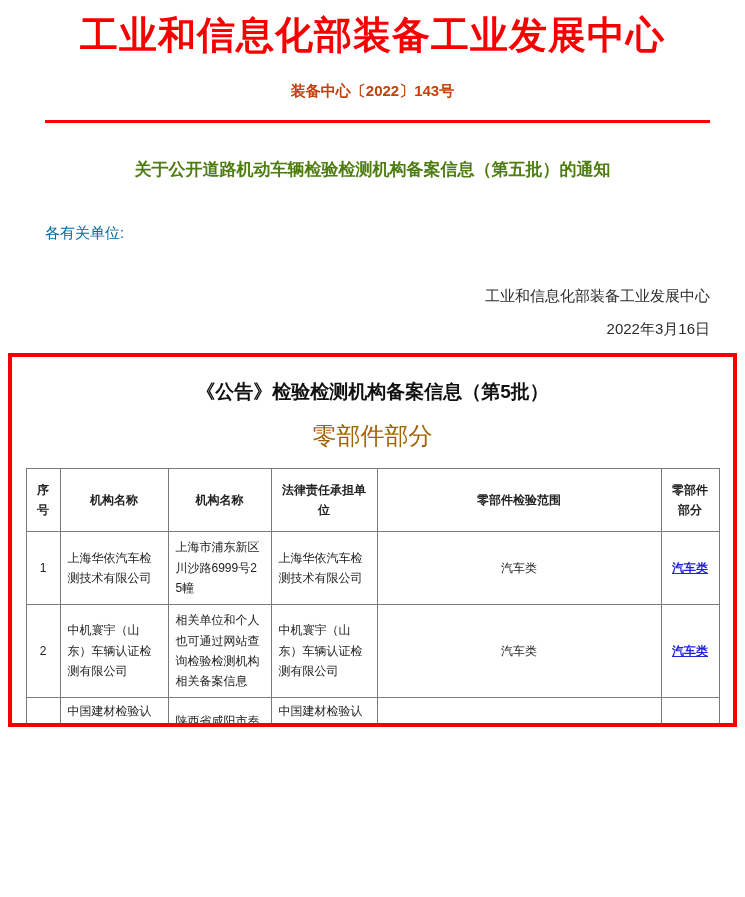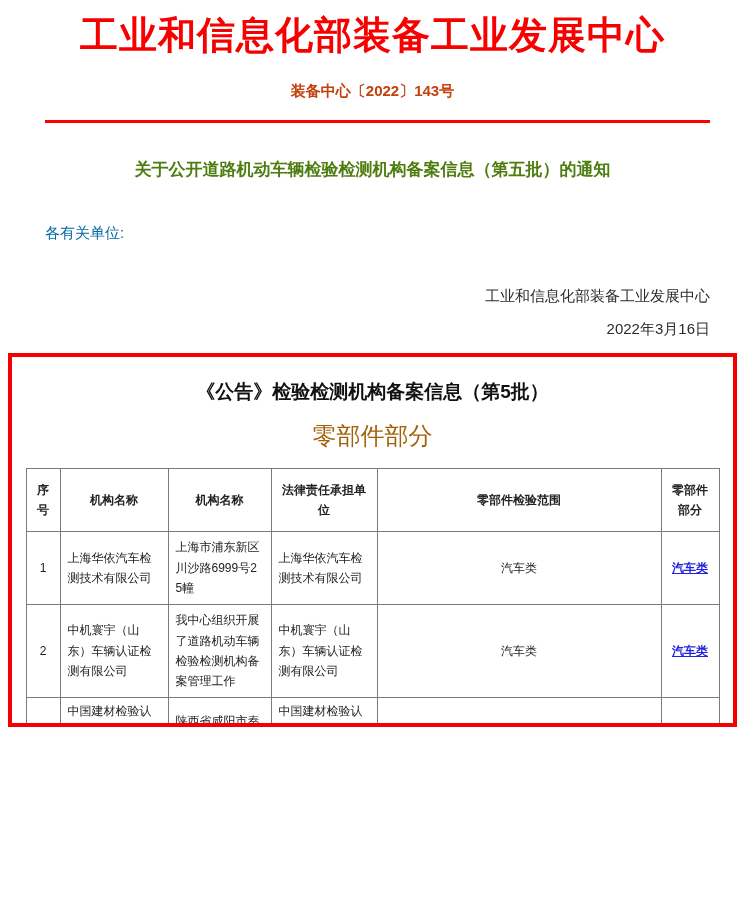--- a/index.html
+++ b/index.html
@@ -107,21 +107,21 @@
           <td class="c">1</td>
           <td class="l">上海华依汽车检测技术有限公司</td>
           <td class="l">上海市浦东新区川沙路6999号25幢</td>
           <td class="l">上海华依汽车检测技术有限公司</td>
           <td class="c">汽车类</td>
           <td class="c"><a class="cap-link">汽车类</a></td>
         </tr>
         <tr class="r2">
           <td class="c">2</td>
           <td class="l">中机寰宇（山东）车辆认证检测有限公司</td>
-          <td class="l">我中心组织开展了道路机动车辆检验检测机构备案管理工作</td>
+          <td class="l">相关单位和个人也可通过网站查询检验检测机构相关备案信息</td>
           <td class="l">中机寰宇（山东）车辆认证检测有限公司</td>
           <td class="c">汽车类</td>
           <td class="c"><a class="cap-link">汽车类</a></td>
         </tr>
         <tr class="r3">
           <td class="c">3</td>
           <td class="l">中国建材检验认证集团咸阳有限公司</td>
           <td class="l">陕西省咸阳市秦都区滨河路5号</td>
           <td class="l">中国建材检验认证集团咸阳有限公司</td>
           <td class="c">汽车类</td>

